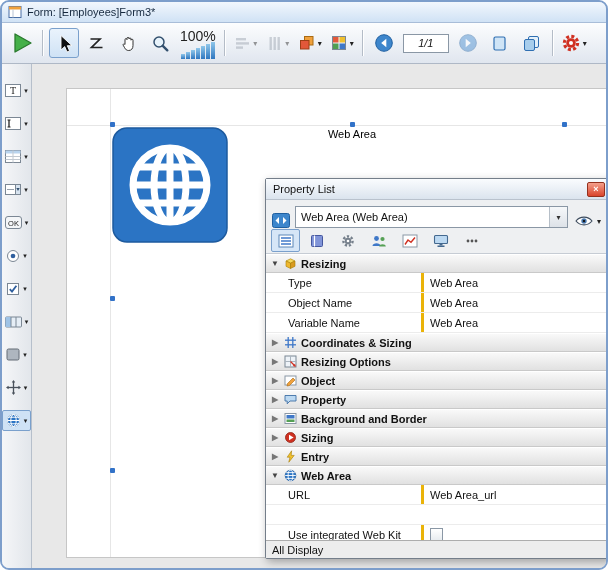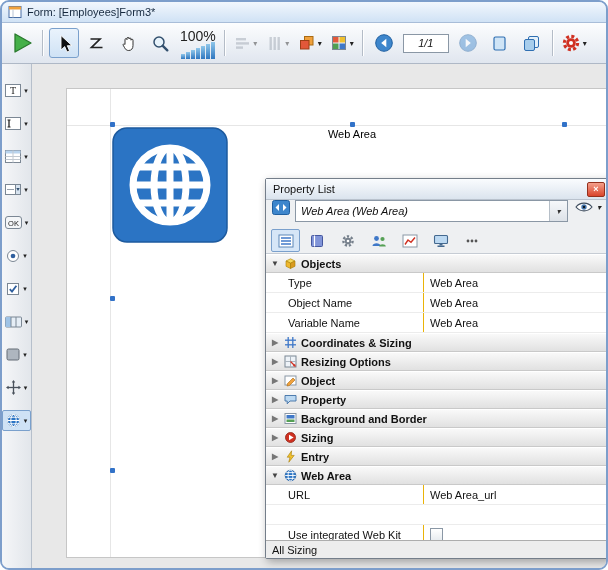--- a/index.html
+++ b/index.html
@@ -42,39 +42,39 @@
   .handle{position:absolute;width:5px;height:5px;background:#3272c8;border-radius:1px;z-index:3;}
   
   .plist{position:absolute;left:263px;top:176px;width:343px;height:379px;z-index:20;
     background:#eef0f2;border:1px solid #747e8a;border-radius:2px;
     box-shadow:2px 3px 8px rgba(0,0,0,.3);display:flex;flex-direction:column;}
   .pl-title{height:20px;background:linear-gradient(#fafcfe,#dbe4ee);border-bottom:1px solid #b9c2cd;
     display:flex;align-items:center;padding:0 4px 0 7px;}
   .pl-close{margin-left:auto;width:16px;height:13px;background:linear-gradient(#f4a08c,#d9442b);
     border:1px solid #94301d;border-radius:2px;color:#fff;font-size:9px;line-height:12px;
     text-align:center;font-weight:bold;}
-  .pl-selector{height:28px;display:flex;align-items:flex-start;gap:5px;padding:0 6px;font-style:italic;}
+  .pl-selector{height:28px;display:flex;align-items:flex-end;gap:5px;padding:0 6px;}
   .combo{flex:1;height:20px;background:#fff;border:1px solid #8a97a5;display:flex;align-items:center;overflow:hidden;}
   .combo-text{flex:1;padding-left:5px;white-space:nowrap;}
   .combo-arrow{width:17px;align-self:stretch;border-left:1px solid #b6bfc8;
     background:linear-gradient(#f6f8fa,#dde2e8);display:flex;align-items:center;justify-content:center;font-size:8px;color:#333;}
   .eye-btn{display:flex;align-items:center;gap:2px;padding:1px 2px;border-radius:2px;}
   .pl-tabs{height:25px;display:flex;align-items:center;gap:2px;padding:0 5px;border-bottom:1px solid #c6ccd4;}
   .pl-tab{width:27px;height:21px;display:flex;align-items:center;justify-content:center;
     border:1px solid transparent;border-radius:2px;}
   .pl-tab.selected{background:#d6e6f7;border-color:#7aa0cc;}
   .pl-grid{flex:1;background:#fff;overflow:hidden;}
   .pl-section{height:19px;display:flex;align-items:center;gap:4px;padding:0 4px;box-sizing:border-box;
     background:linear-gradient(#f9f9f9,#e1e1e1);border-bottom:1px solid #c9c9c9;border-top:1px solid #fff;font-weight:bold;}
   .tri{width:10px;text-align:center;font-size:8px;color:#444;}
   .tri.right{color:#777;}
   .sec-label{white-space:nowrap;}
   .pl-row{height:19px;display:flex;border-bottom:1px solid #ececec;background:#fff;}
   .pl-label{width:158px;display:flex;align-items:center;padding-left:22px;
-    border-right:1px solid #eab308;box-sizing:border-box;white-space:nowrap;}
+    border-right:3px solid #eab308;box-sizing:border-box;white-space:nowrap;}
   .pl-value{flex:1;display:flex;align-items:center;padding-left:6px;white-space:nowrap;}
   .pl-checkbox{width:11px;height:11px;border:1px solid #8a97a5;background:linear-gradient(#fff,#e8ecef);}
   .pl-footer{height:17px;border-top:1px solid #adadad;background:#ededed;display:flex;align-items:center;padding-left:6px;}
   .icon{display:inline-flex;line-height:0;}
 </style>
 </head>
 <body>
 
 <div class="window">
 
@@ -484,21 +484,21 @@
     <div class="pl-grid" id="plGrid">
         <div class="pl-section">
           <span class="tri">▼</span>
           <span class="icon sec-icon">
             <svg width="13" height="13" viewBox="0 0 13 13">
               <polygon points="2,4 6.5,1.8 11,4 6.5,6.2" fill="#f7d95c" stroke="#a67c00" stroke-width="0.6"></polygon>
               <polygon points="2,4 6.5,6.2 6.5,11.5 2,9.3" fill="#f0b82e" stroke="#a67c00" stroke-width="0.6"></polygon>
               <polygon points="11,4 6.5,6.2 6.5,11.5 11,9.3" fill="#d99a1f" stroke="#a67c00" stroke-width="0.6"></polygon>
             </svg>
           </span>
-          <span class="sec-label">Objects</span>
+          <span class="sec-label">Resizing</span>
         </div>
         <div class="pl-row">
           <div class="pl-label">Type</div>
           <div class="pl-value">Web Area</div>
         </div>
         <div class="pl-row">
           <div class="pl-label">Object Name</div>
           <div class="pl-value">Web Area</div>
         </div>
         <div class="pl-row">
@@ -603,17 +603,17 @@
         <div class="pl-row">
         </div>
         <div class="pl-row">
           <div class="pl-label">Use integrated Web Kit</div>
           <div class="pl-value">
             <span class="pl-checkbox"></span>
           </div>
         </div>
       </div>
     <div class="pl-footer">
-      <span>All Sizing</span>
+      <span>All Display</span>
     </div>
   </div>
 
 </div>
 
 </body></html>

